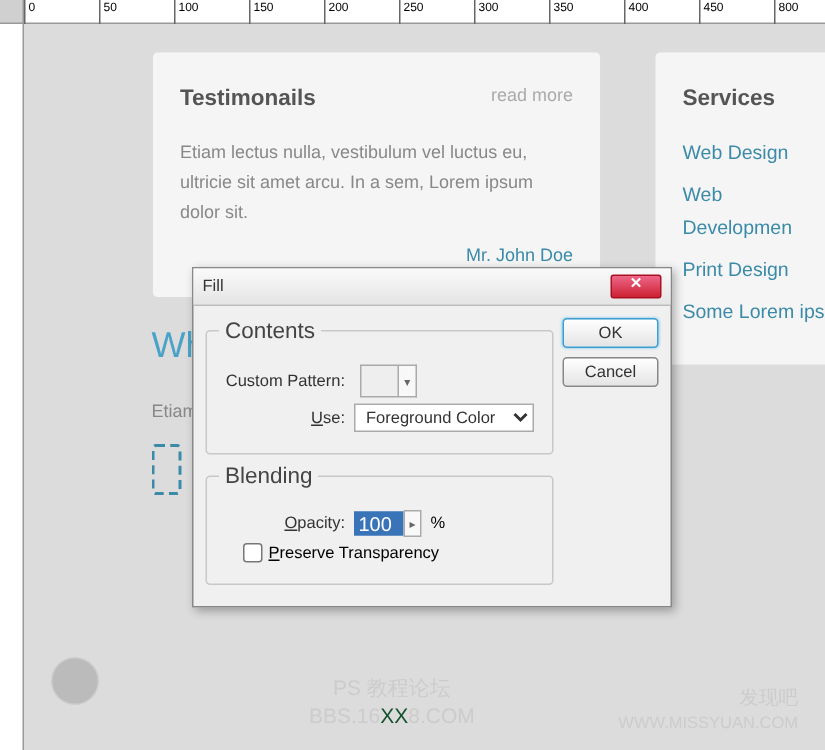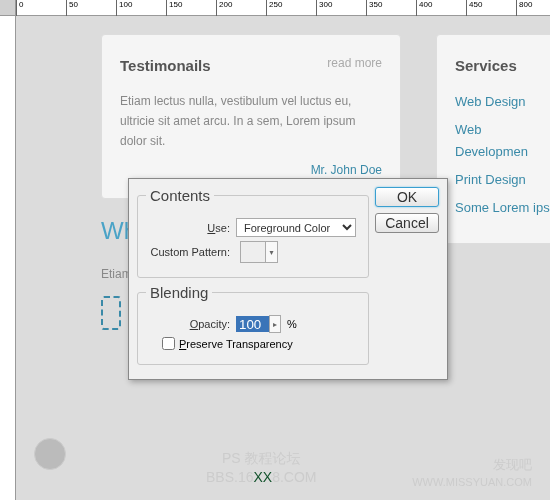--- a/index.html
+++ b/index.html
@@ -43,21 +43,21 @@
 .row label u { text-decoration: underline; }
 select, input[type=text] { border: 1px solid #aaa; background: #fff; font-size: 11px; padding: 1px 3px; color: #333; }
 select { width: 120px; height: 19px; }
 .pattern-swatch { width: 26px; height: 22px; border: 1px solid #aaa; background: #eee; display: inline-block; margin-left: 4px; }
 .drop { width: 12px; height: 22px; border: 1px solid #aaa; border-left: none; display: inline-flex; align-items: center; justify-content: center; font-size: 8px; background: #f8f8f8; color: #666; }
 .disabled { color: #bbb; }
 
 .opacity-input { width: 34px; height: 16px; background: #3a74b8; color: #fff; border: 1px solid #3a74b8; text-align: left; padding-left: 2px; }
 .opacity-drop { width: 12px; height: 18px; border: 1px solid #aaa; display: inline-flex; align-items: center; justify-content: center; font-size: 8px; background: #f8f8f8; margin-left: -1px; color: #666; }
 
-.btn { display: block; width: 64px; height: 20px; background: linear-gradient(#fff,#e4e4e4); border: 1px solid #888; border-radius: 3px; text-align: center; line-height: 18px; margin-bottom: 6px; color: #333; font-size: 14px; }
+.btn { display: block; width: 64px; height: 20px; background: linear-gradient(#fff,#e4e4e4); border: 1px solid #888; border-radius: 3px; text-align: center; line-height: 18px; margin-bottom: 6px; color: #333; font-size: 11px; }
 .btn-ok { border: 1px solid #3a9fd0; box-shadow: 0 0 2px #6bc0e8; }
 
 .checkbox { margin-right: 4px; }
 
 .watermark { position: absolute; bottom: 12px; left: 190px; color: #ccc; font-size: 14px; text-align: center; line-height: 1.4; }
 .watermark .red { color: #14532d; }
 .wm-right { position: absolute; bottom: 26px; right: 18px; color: #ccc; font-size: 13px; }
 .wm-url { position: absolute; bottom: 12px; right: 18px; color: #ccc; font-size: 11px; }
 .stamp { position: absolute; bottom: 30px; left: 18px; width: 32px; height: 32px; border: 1px solid #ccc; border-radius: 50%; background: #bbb; }
 </style>
@@ -135,32 +135,36 @@
   <div class="stamp"></div>
   <div class="watermark">
     <span>PS 教程论坛</span><br>
     <span>BBS.16</span><span class="red">XX</span><span>8.COM</span>
   </div>
   <div class="wm-right">发现吧</div>
   <div class="wm-url">WWW.MISSYUAN.COM</div>
 </div>
 
 <div class="dialog">
+  <div class="titlebar">
+    <span class="ttl">Fill</span>
+    <div class="close-btn">✕</div>
+  </div>
   <div class="dlg-body">
     <div class="dlg-left">
       <fieldset>
         <legend>Contents</legend>
         <div class="row">
-          <label><u>U</u>se:</label>
-          <select><option>Foreground Color</option></select>
-        </div>
-        <div class="row">
           <label class="disabled">Custom Pattern:</label>
           <span class="pattern-swatch"></span>
           <span class="drop">▾</span>
+        </div>
+        <div class="row">
+          <label><u>U</u>se:</label>
+          <select><option>Foreground Color</option></select>
         </div>
       </fieldset>
       <fieldset>
         <legend>Blending</legend>
         <div class="row">
           <label><u>O</u>pacity:</label>
           <input class="opacity-input" value="100" style="">
           <span class="opacity-drop">▸</span>
           <span style="margin-left:6px">%</span>
         </div>

